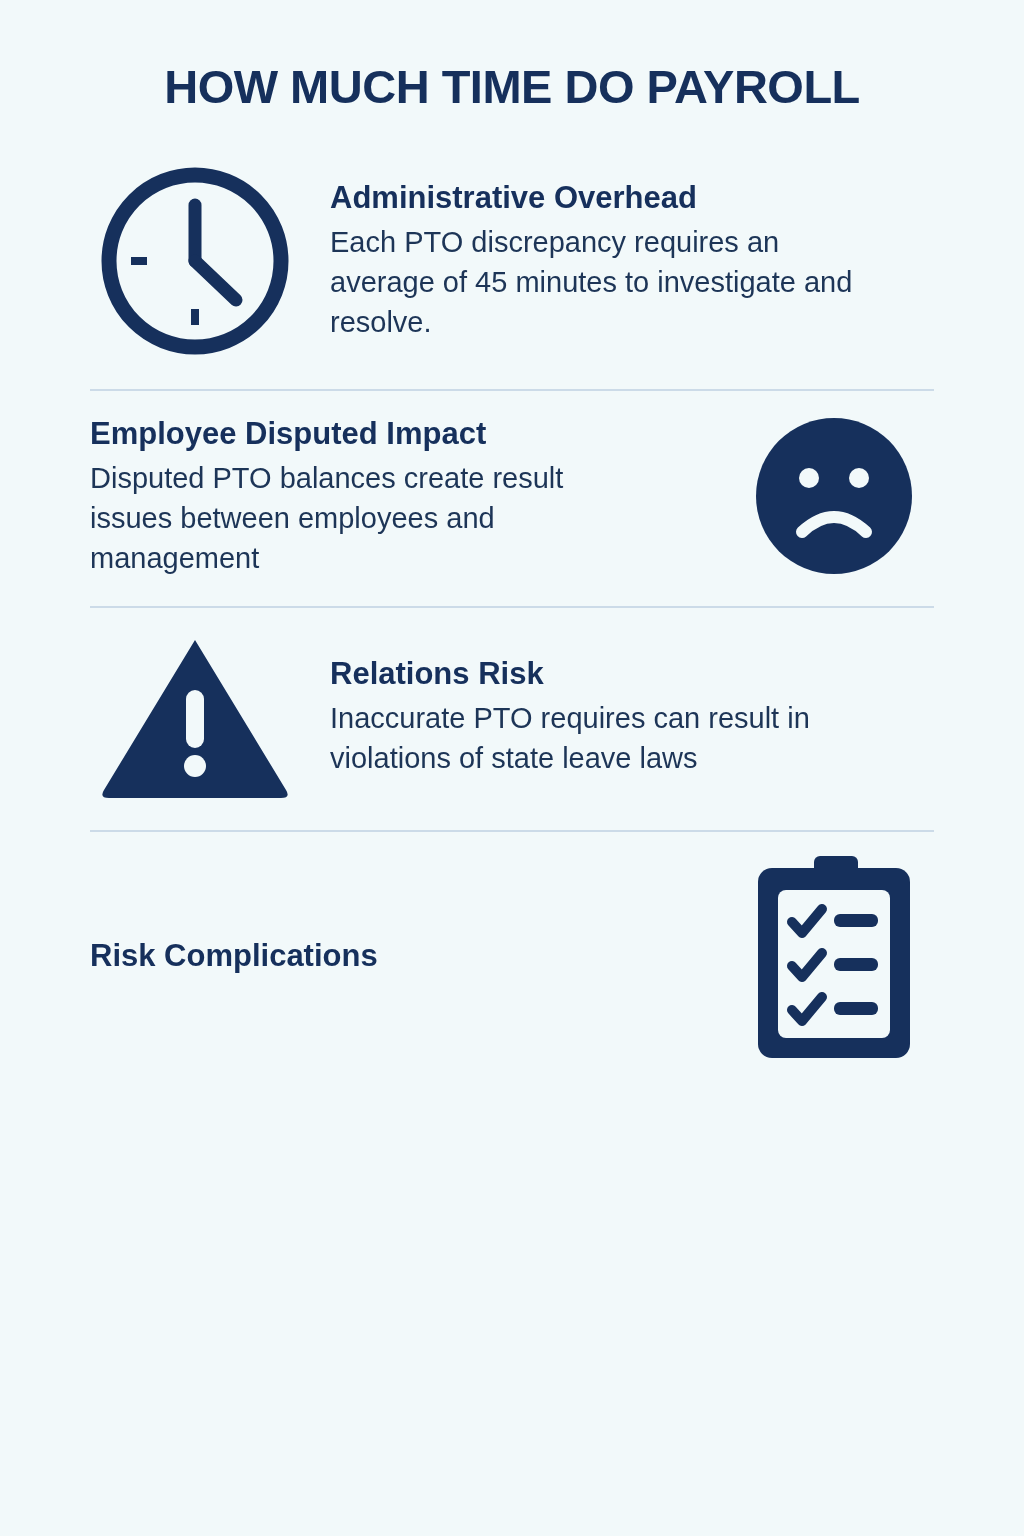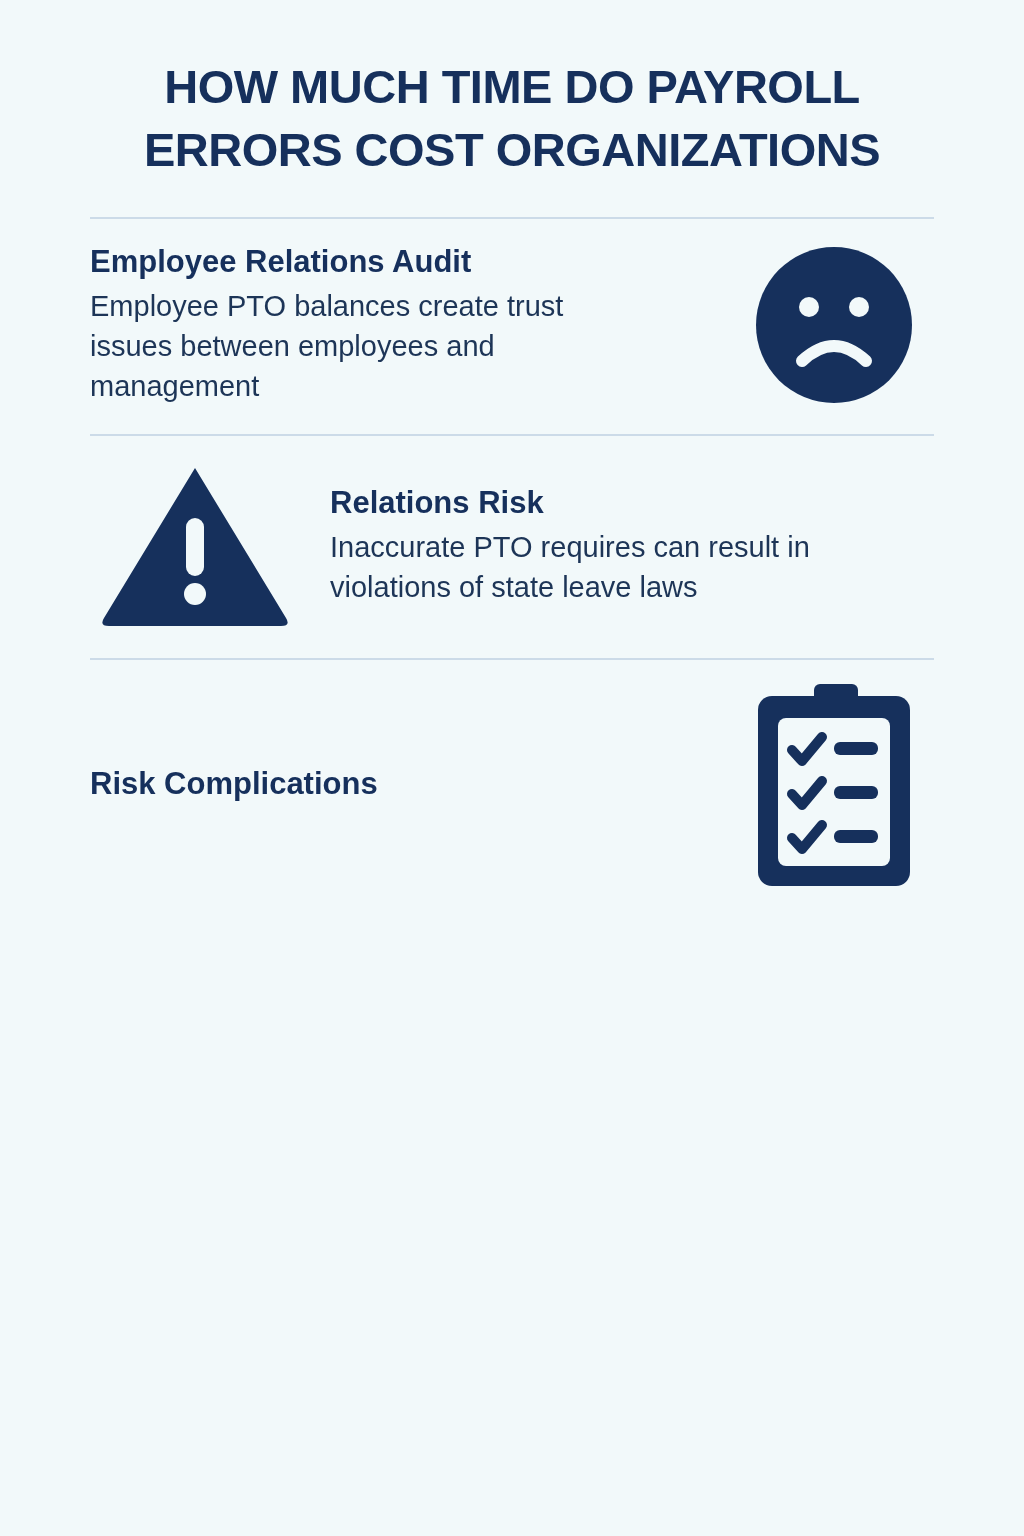--- a/index.html
+++ b/index.html
@@ -87,32 +87,46 @@
   }
   svg { display: block; }
 </style>
 </head>
 <body>
 
 <div class="infographic">
 
   <div class="title">
     <span class="line">HOW MUCH TIME DO PAYROLL</span>
-    <span class="line">ERRORS COST ORGANIZATIONS</span>
   </div>
 
   <div class="rows">
 
+    <div class="row">
+      <div class="icon-wrap">
+        <svg width="200" height="200" viewBox="0 0 200 200" aria-hidden="true">
+          <circle cx="100" cy="100" r="86" fill="none" stroke="#16305c" stroke-width="15"></circle>
+          <line x1="100" y1="100" x2="100" y2="44" stroke="#16305c" stroke-width="13" stroke-linecap="round"></line>
+          <line x1="100" y1="100" x2="141" y2="139" stroke="#16305c" stroke-width="13" stroke-linecap="round"></line>
+          <rect x="36" y="96" width="16" height="8" fill="#16305c"></rect>
+          <rect x="96" y="148" width="8" height="16" fill="#16305c"></rect>
+        </svg>
+      </div>
+      <div class="text-block">
+        <h2 class="item-title">Administrative Overhead</h2>
+        <p class="item-desc">Each PTO discrepancy requires an average of 45 minutes to investigate and resolve.</p>
+      </div>
+    </div>
 
     <div class="divider"></div>
 
     <div class="row reverse">
       <div class="text-block">
-        <h2 class="item-title">Employee Relations Audit</h2>
-        <p class="item-desc">Employee PTO balances create trust issues between employees and management</p>
+        <h2 class="item-title">Employee Disputed Impact</h2>
+        <p class="item-desc">Disputed PTO balances create result issues between employees and management</p>
       </div>
       <div class="icon-wrap">
         <svg width="160" height="160" viewBox="0 0 160 160" aria-hidden="true">
           <circle cx="80" cy="80" r="78" fill="#16305c"></circle>
           <circle cx="55" cy="62" r="10" fill="#f2f9fa"></circle>
           <circle cx="105" cy="62" r="10" fill="#f2f9fa"></circle>
           <path d="M48 116 Q80 86 112 116" fill="none" stroke="#f2f9fa" stroke-width="12" stroke-linecap="round"></path>
         </svg>
       </div>
     </div>

